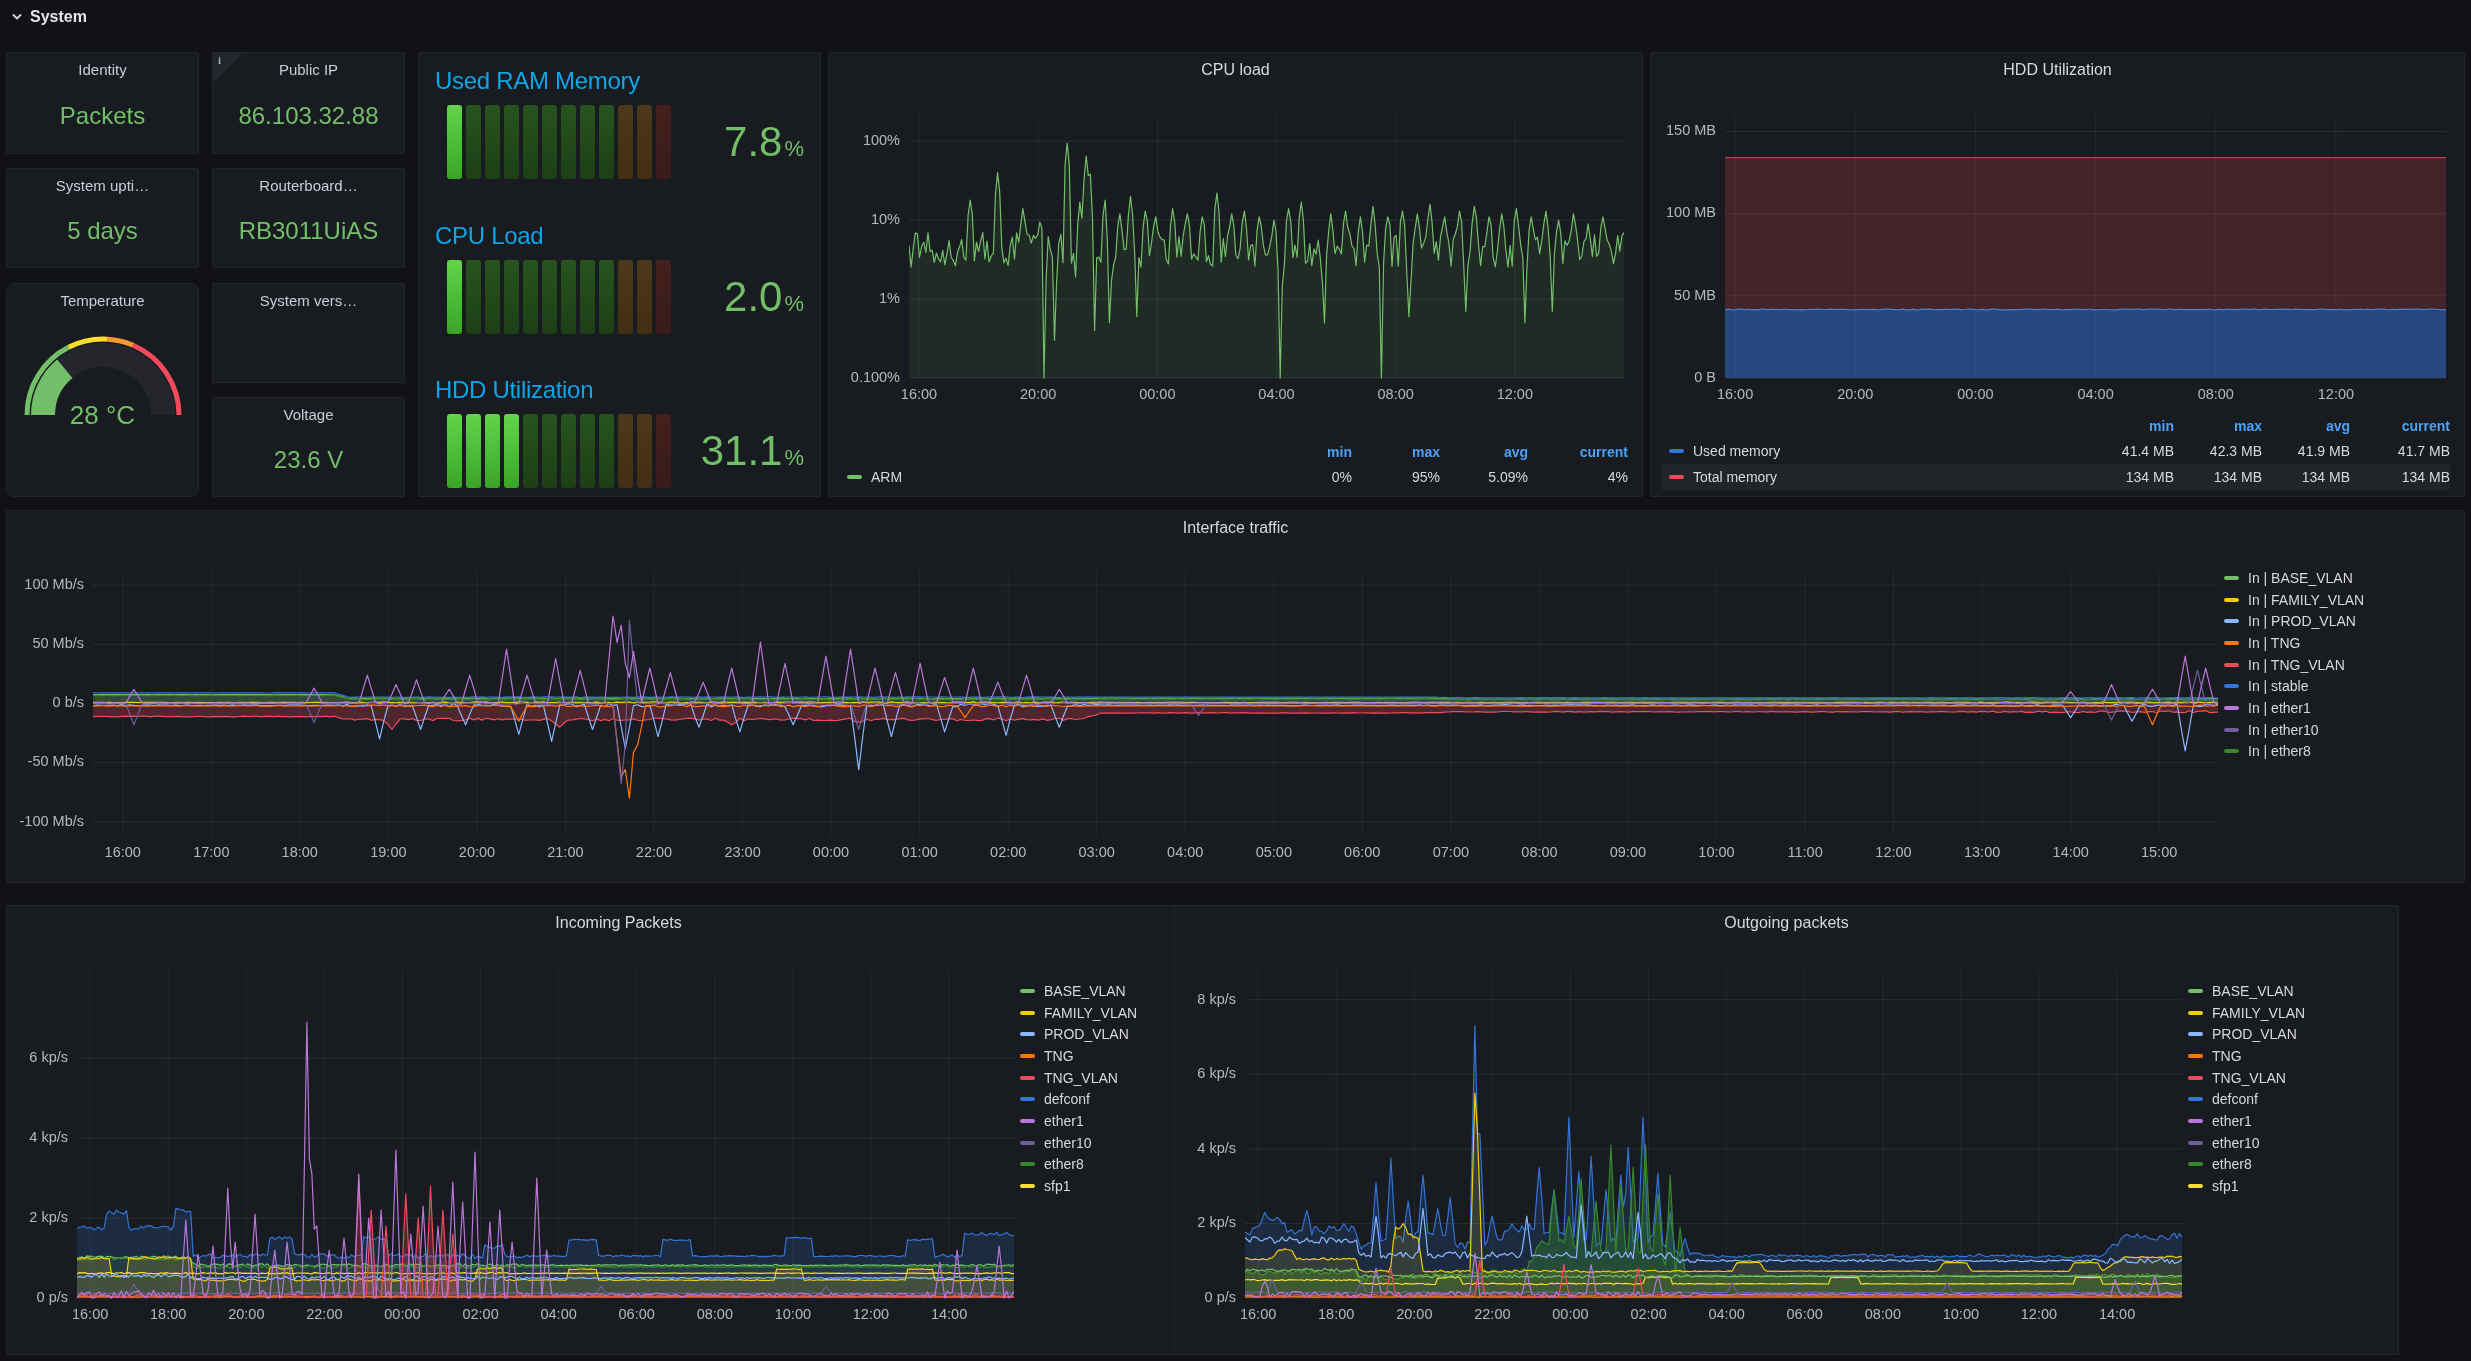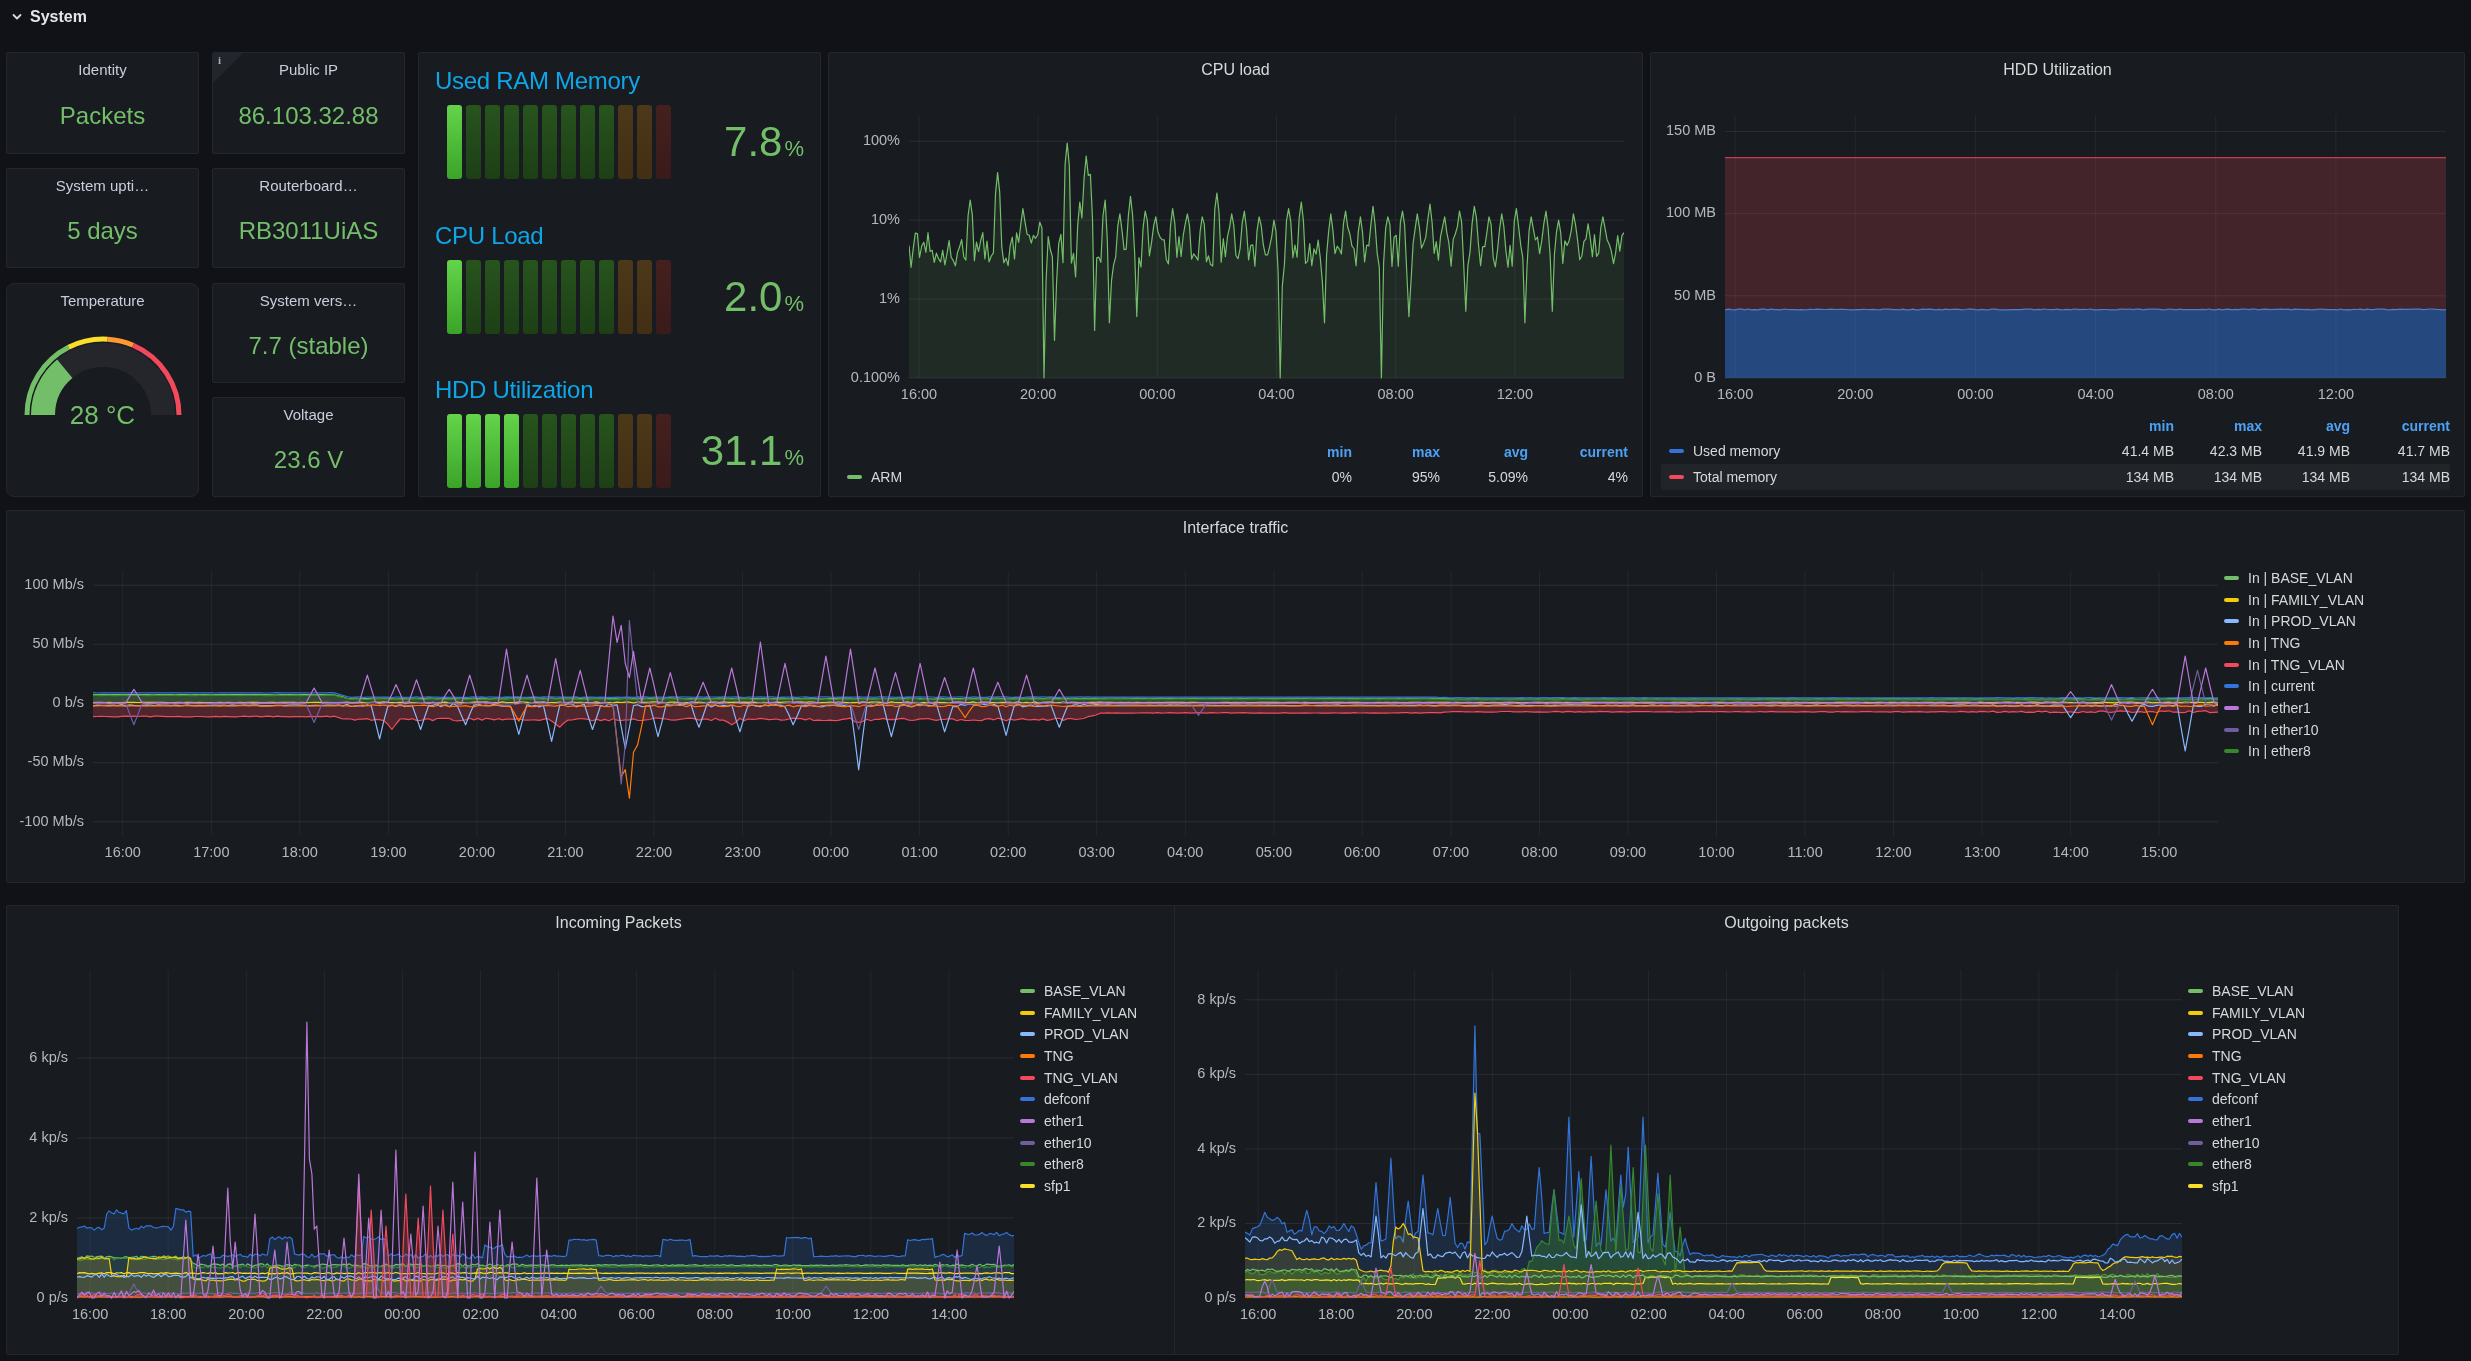--- a/index.html
+++ b/index.html
@@ -101,23 +101,20 @@
       <path d="M9,88 A76,76 0 0 1 161,88" fill="none" stroke="#f2495c" stroke-width="5" pathLength="100" stroke-dasharray="37 100" stroke-dashoffset="-63"></path>
       <path d="M25,88 A60,60 0 0 1 145,88" fill="none" stroke="#24262c" stroke-width="24" pathLength="100"></path>
       <path d="M25,88 A60,60 0 0 1 145,88" fill="none" stroke="#73bf69" stroke-width="24" pathLength="100" stroke-dasharray="28 100"></path>
     </svg>
     <div class="gauge-value">28 °C</div>
   </div>
 </div>
 
 <div class="panel stat-panel" style="left:212px;top:283px;width:193px;height:100px;">
   <div class="stat-title">System vers…</div>
-  <div class="stat-valwrap">
-      <div class="stat-value">7.7 (stable)</div>
-    </div>
 </div>
 
 <div class="panel stat-panel" style="left:212px;top:397px;width:193px;height:100px;">
   <div class="stat-title">Voltage</div>
   <div class="stat-valwrap">
       <div class="stat-value">23.6 V</div>
     </div>
 </div>
 
 <div class="panel" style="left:418px;top:52px;width:403px;height:445px;">
@@ -406,21 +403,21 @@
         <div class="legend-item">
           <span class="legend-swatch" style="background: rgb(255, 120, 10);"></span>
           <span class="legend-label">In | TNG</span>
         </div>
         <div class="legend-item">
           <span class="legend-swatch" style="background: rgb(242, 73, 92);"></span>
           <span class="legend-label">In | TNG_VLAN</span>
         </div>
         <div class="legend-item">
           <span class="legend-swatch" style="background: rgb(50, 116, 217);"></span>
-          <span class="legend-label">In | current</span>
+          <span class="legend-label">In | stable</span>
         </div>
         <div class="legend-item">
           <span class="legend-swatch" style="background: rgb(184, 119, 217);"></span>
           <span class="legend-label">In | ether1</span>
         </div>
         <div class="legend-item">
           <span class="legend-swatch" style="background: rgb(112, 93, 160);"></span>
           <span class="legend-label">In | ether10</span>
         </div>
         <div class="legend-item">

